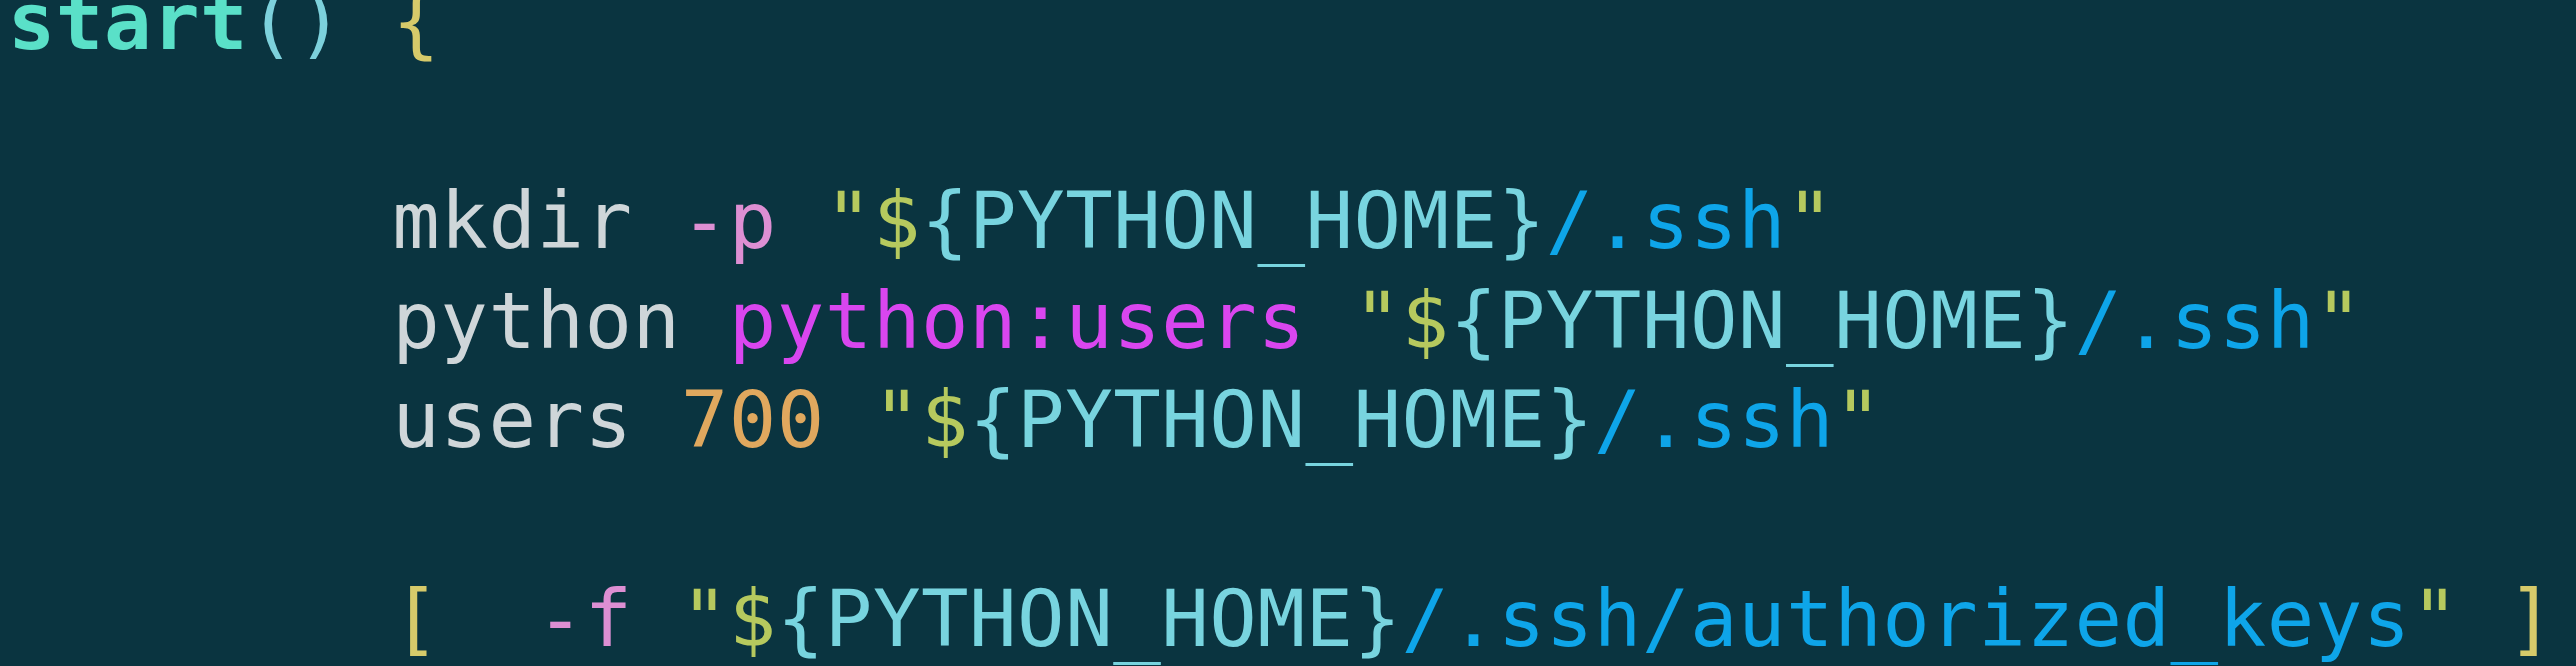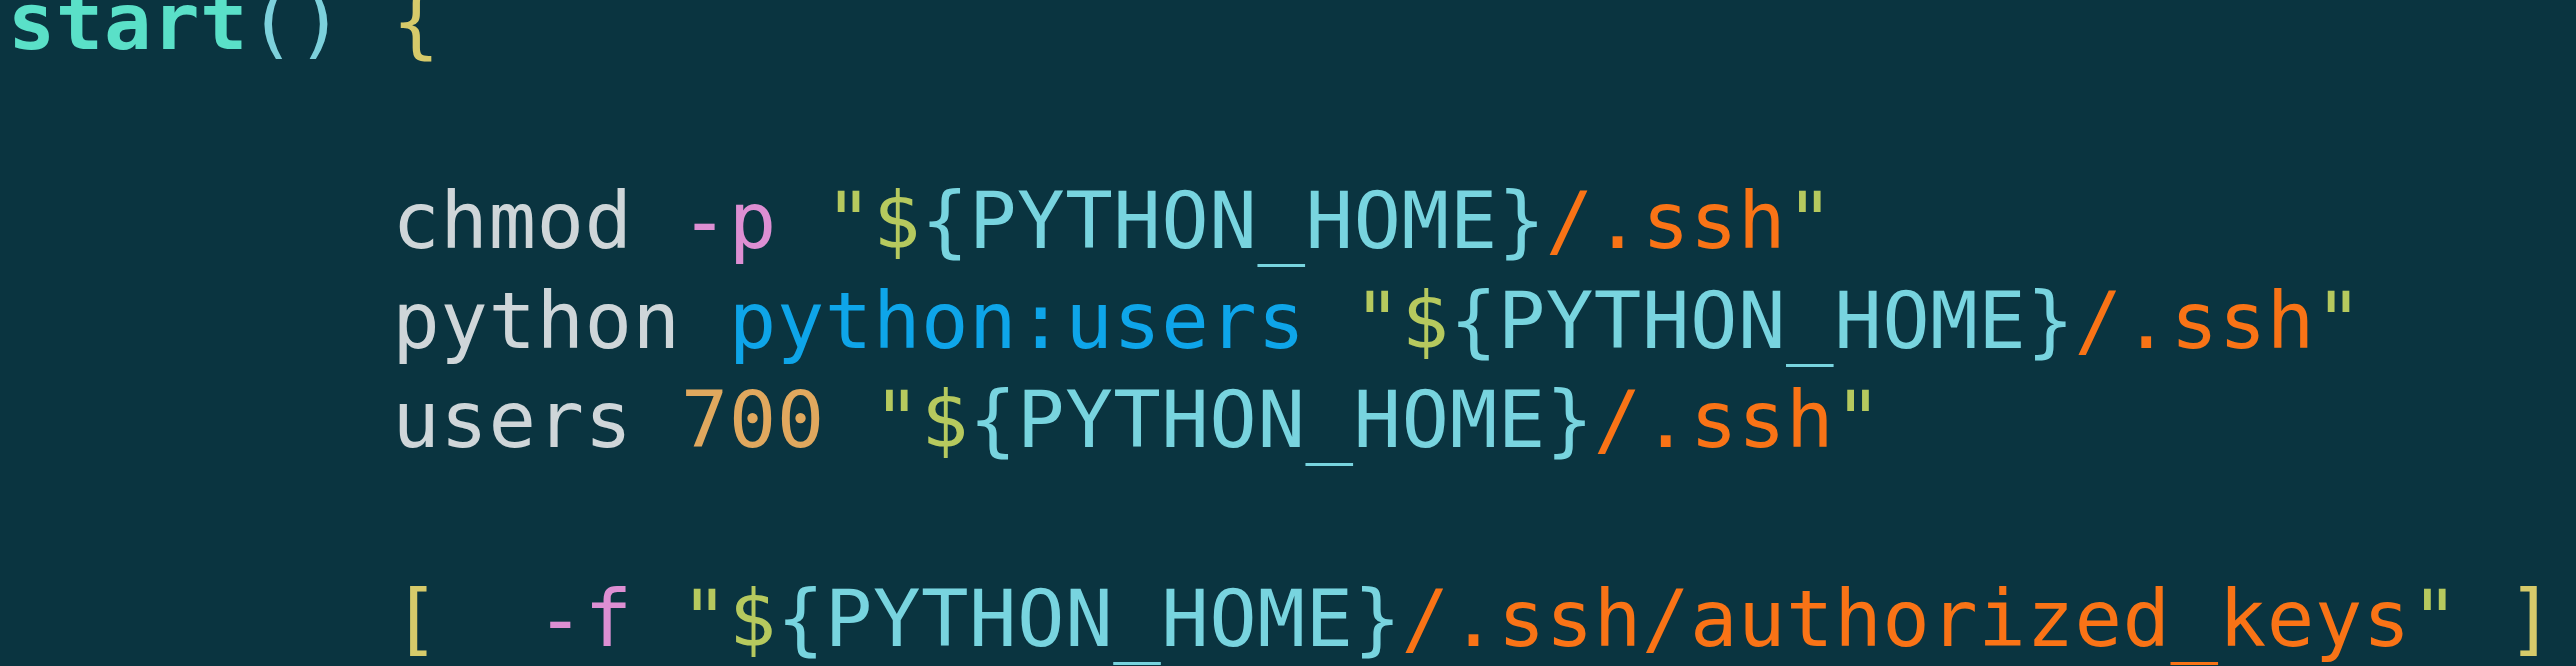--- a/index.html
+++ b/index.html
@@ -23,30 +23,30 @@
     position: relative;
     top: -27px;
     left: 7.8px;
   }
   .tok-func    { color: #5ae0c8; font-weight: 600; }  
   .tok-paren   { color: #7dd1dc; }                    
   .tok-brace   { color: #d6ca6a; }                    
   .tok-cmd     { color: #cfd6d9; }                    
   .tok-flag    { color: #dd8fd3; }                    
   .tok-num     { color: #e0a85e; }                    
-  .tok-plain   { color: #0ea5e9; text-align: center; }                    
+  .tok-plain   { color: #d946ef; text-align: center; }                    
   .tok-quote   { color: #b6c95e; }                    
-  .tok-strlit  { color: #f97316; }                    
+  .tok-strlit  { color: #0ea5e9; }                    
   .tok-dollar  { color: #b6c95e; }                    
   .tok-varbr   { color: #78d4df; }                    
   .tok-varname { color: #78d4df; margin-top: 28px; }                    
 </style>
 </head>
 <body>
 
 <pre class="code"><span><span class="tok-func">start</span><span class="tok-paren">(</span><span class="tok-paren">)</span> <span class="tok-brace">{</span></span>
 <span></span>
-<span><span class="tok-plain">        </span><span class="tok-cmd">chmod</span> <span class="tok-flag">-p</span> <span class="tok-quote">"</span><span class="tok-dollar">$</span><span class="tok-varbr">{</span><span class="tok-varname">PYTHON_HOME</span><span class="tok-varbr">}</span><span class="tok-strlit">/.ssh</span><span class="tok-quote">"</span></span>
+<span><span class="tok-plain">        </span><span class="tok-cmd">mkdir</span> <span class="tok-flag">-p</span> <span class="tok-quote">"</span><span class="tok-dollar">$</span><span class="tok-varbr">{</span><span class="tok-varname">PYTHON_HOME</span><span class="tok-varbr">}</span><span class="tok-strlit">/.ssh</span><span class="tok-quote">"</span></span>
 <span><span class="tok-plain">        </span><span class="tok-cmd">python</span> <span class="tok-plain">python:users</span> <span class="tok-quote">"</span><span class="tok-dollar">$</span><span class="tok-varbr">{</span><span class="tok-varname">PYTHON_HOME</span><span class="tok-varbr">}</span><span class="tok-strlit">/.ssh</span><span class="tok-quote">"</span></span>
 <span><span class="tok-plain">        </span><span class="tok-cmd">users</span> <span class="tok-num">700</span> <span class="tok-quote">"</span><span class="tok-dollar">$</span><span class="tok-varbr">{</span><span class="tok-varname">PYTHON_HOME</span><span class="tok-varbr">}</span><span class="tok-strlit">/.ssh</span><span class="tok-quote">"</span></span>
 <span></span>
 <span><span class="tok-plain">        </span><span class="tok-brace">[</span>  <span class="tok-flag">-f</span> <span class="tok-quote">"</span><span class="tok-dollar">$</span><span class="tok-varbr">{</span><span class="tok-varname">PYTHON_HOME</span><span class="tok-varbr">}</span><span class="tok-strlit">/.ssh/authorized_keys</span><span class="tok-quote">"</span> <span class="tok-brace">]</span></span></pre>
 
 
 </body></html>

